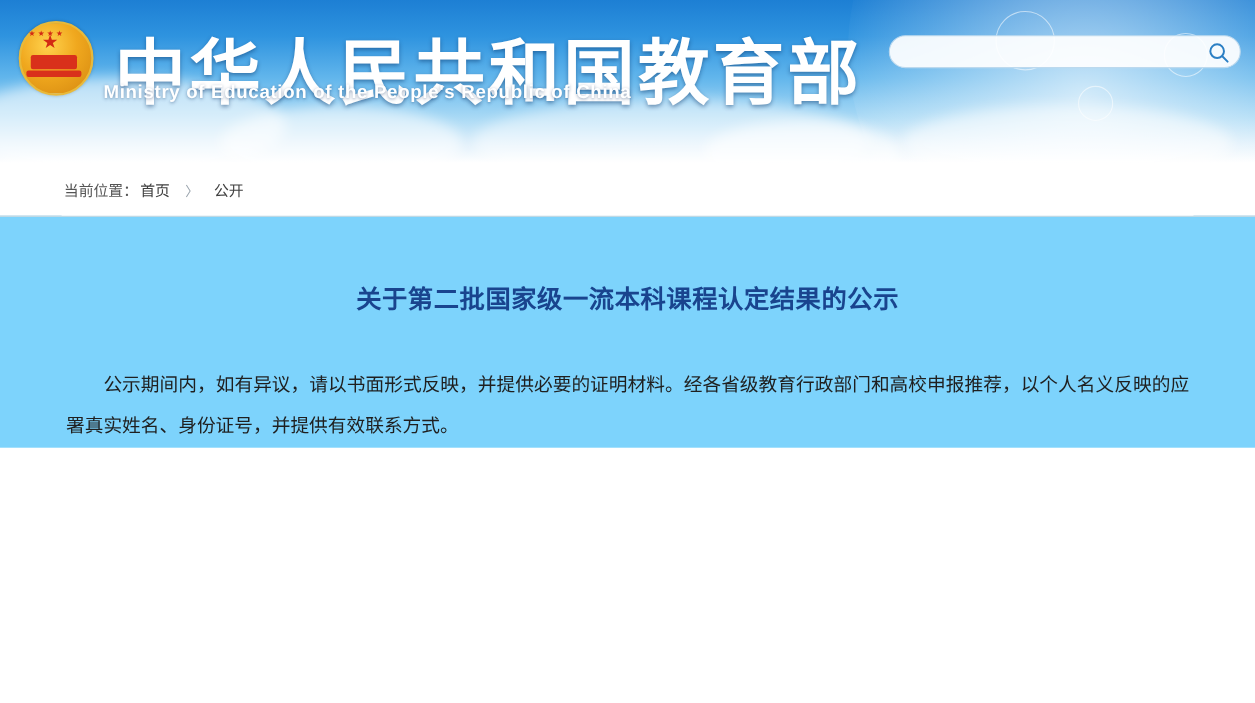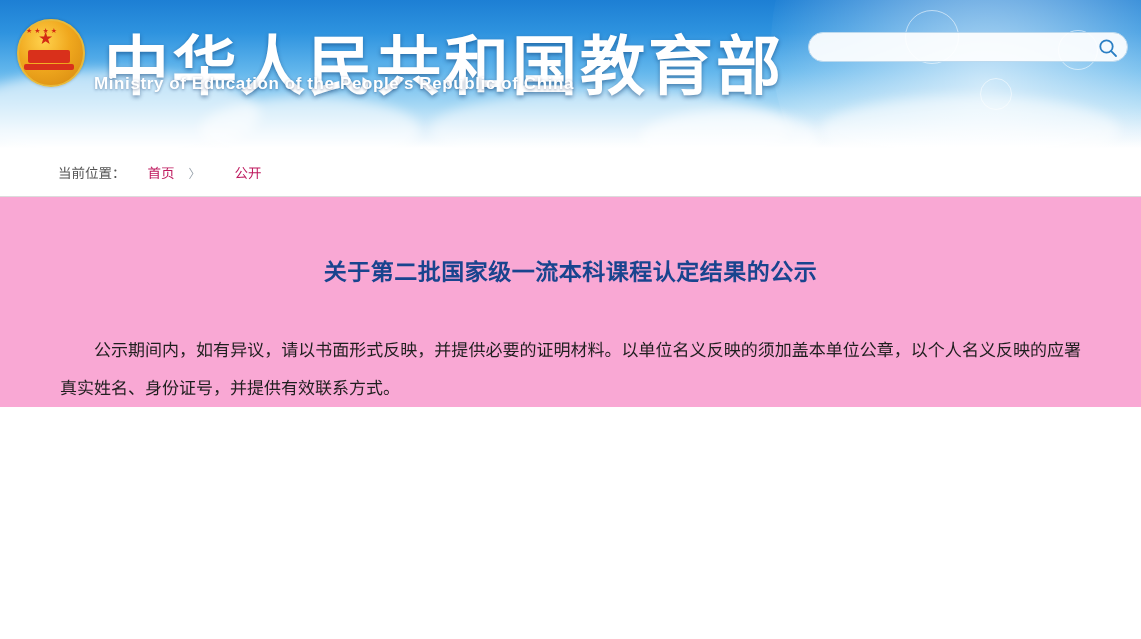--- a/index.html
+++ b/index.html
@@ -170,36 +170,35 @@
     background: #ffffff;
     font-size: 13.5px;
     color: #444;
     display: flex;
     align-items: center;
     padding-left: 2px;
     text-align: right;
   }
   .breadcrumb .bc-label { color: #555; }
   .breadcrumb a {
-    color: #be185d;
+    color: #404040;
     text-decoration: none;
     padding: 0 2px;
-    margin-left: 20px;
   }
   .bc-sep {
     color: #9aa4ad;
     padding: 0 12px;
     font-size: 12px;
   }
 
   
   .content-wrap {
     border-top: 1px solid #dcdcdc;
     padding: 0 56px;
-    background: #f9a8d4;
+    background: #7dd3fc;
   }
   .article-title {
     text-align: center;
     font-size: 23px;
     font-weight: bold;
     color: #19448e;
     margin: 56px 0 0 0;
     letter-spacing: .5px;
     font-family: "DejaVu Sans", "Liberation Sans", sans-serif;
   }
@@ -260,15 +259,15 @@
     <span class="bc-label">当前位置：</span>
     <a href="#">首页</a>
     <span class="bc-sep">〉</span>
     <a href="#">公开</a>
   </div>
 </div>
 
 <div class="content-wrap">
   <h1 class="article-title">关于第二批国家级一流本科课程认定结果的公示</h1>
   <div class="article-body">
-    <p>公示期间内，如有异议，请以书面形式反映，并提供必要的证明材料。以单位名义反映的须加盖本单位公章，以个人名义反映的应署真实姓名、身份证号，并提供有效联系方式。</p>
+    <p>公示期间内，如有异议，请以书面形式反映，并提供必要的证明材料。经各省级教育行政部门和高校申报推荐，以个人名义反映的应署真实姓名、身份证号，并提供有效联系方式。</p>
   </div>
 </div>
 
 </body></html>

